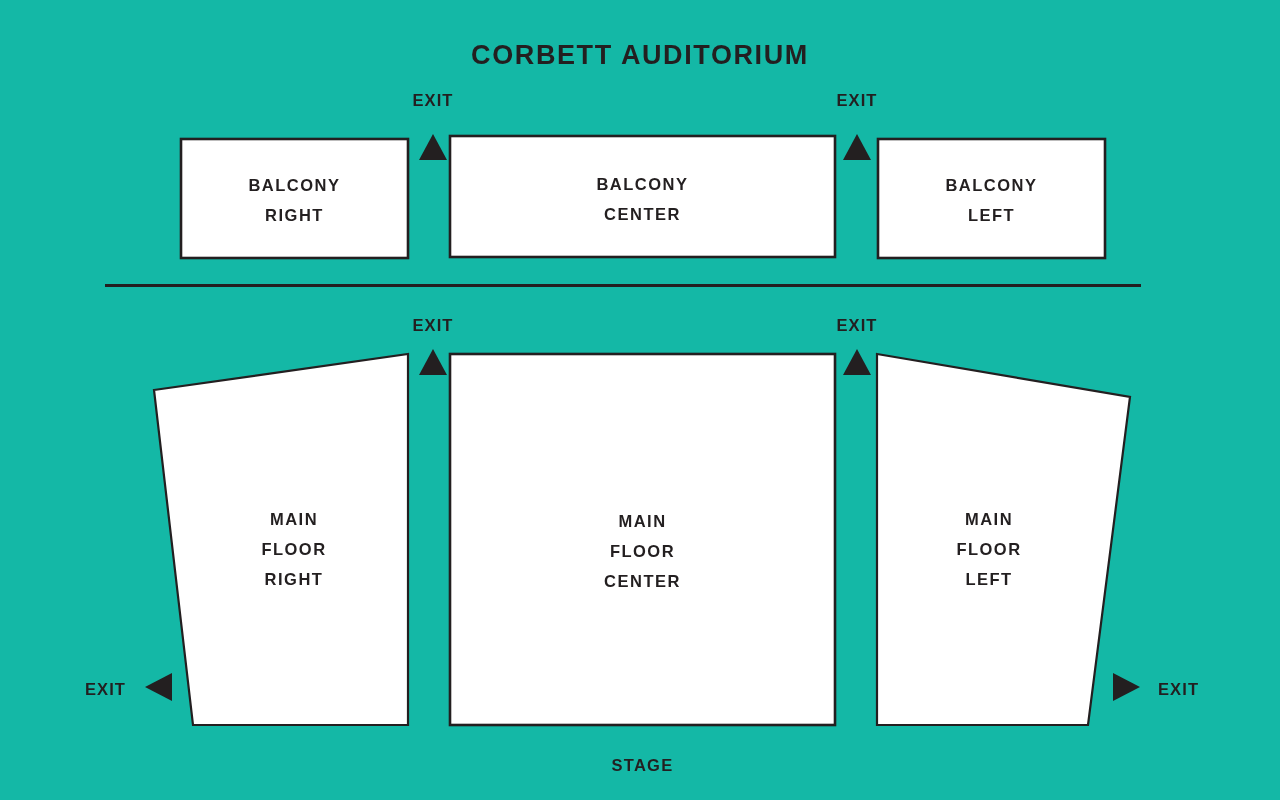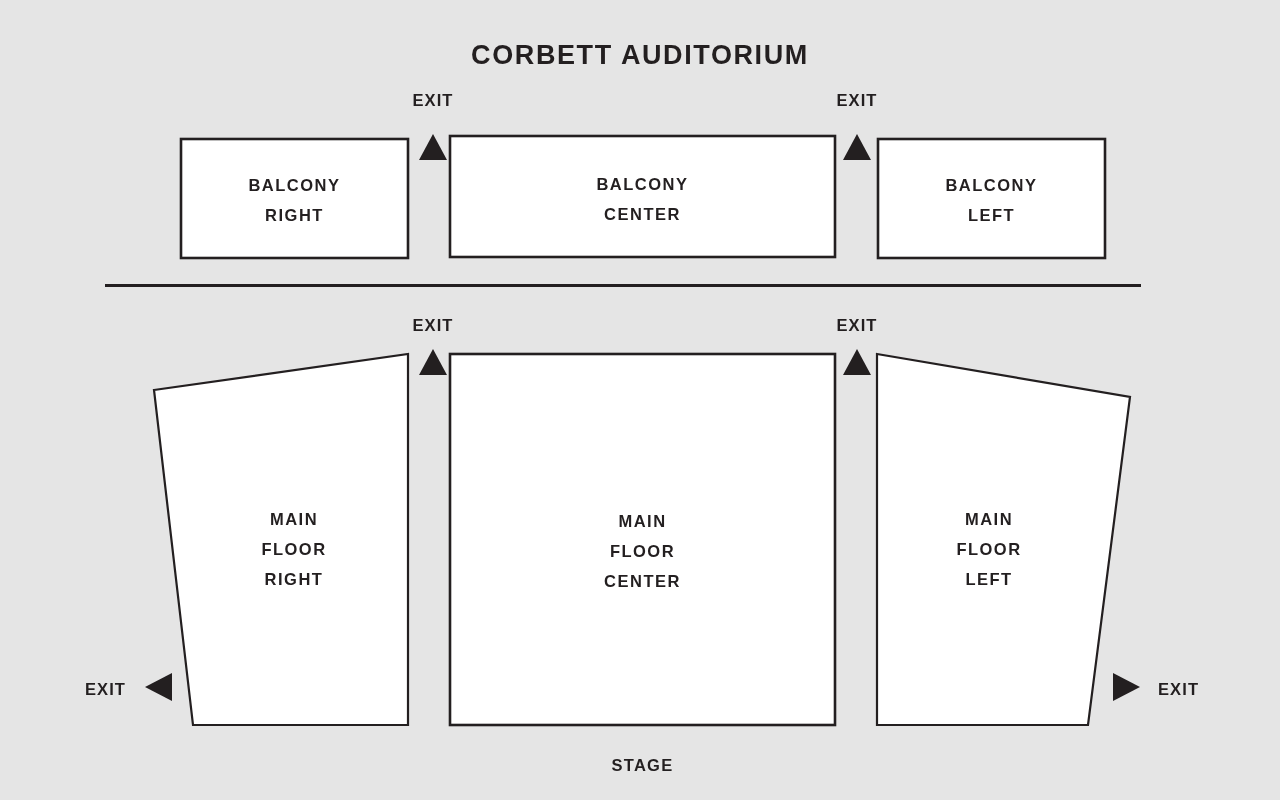--- a/index.html
+++ b/index.html
@@ -9,21 +9,21 @@
     background: #ffffff;
   }
   body {
     font-family: "Liberation Sans", sans-serif;
     -webkit-font-smoothing: antialiased;
   }
   #stage-wrap {
     position: relative;
     width: 1280px;
     height: 800px;
-    background: #e5e5e5;
+    background: #14b8a6;
     overflow: hidden;
   }
   svg#seatmap {
     position: absolute;
     left: 0;
     top: 0;
     width: 1280px;
     height: 800px;
     display: block;
   }

